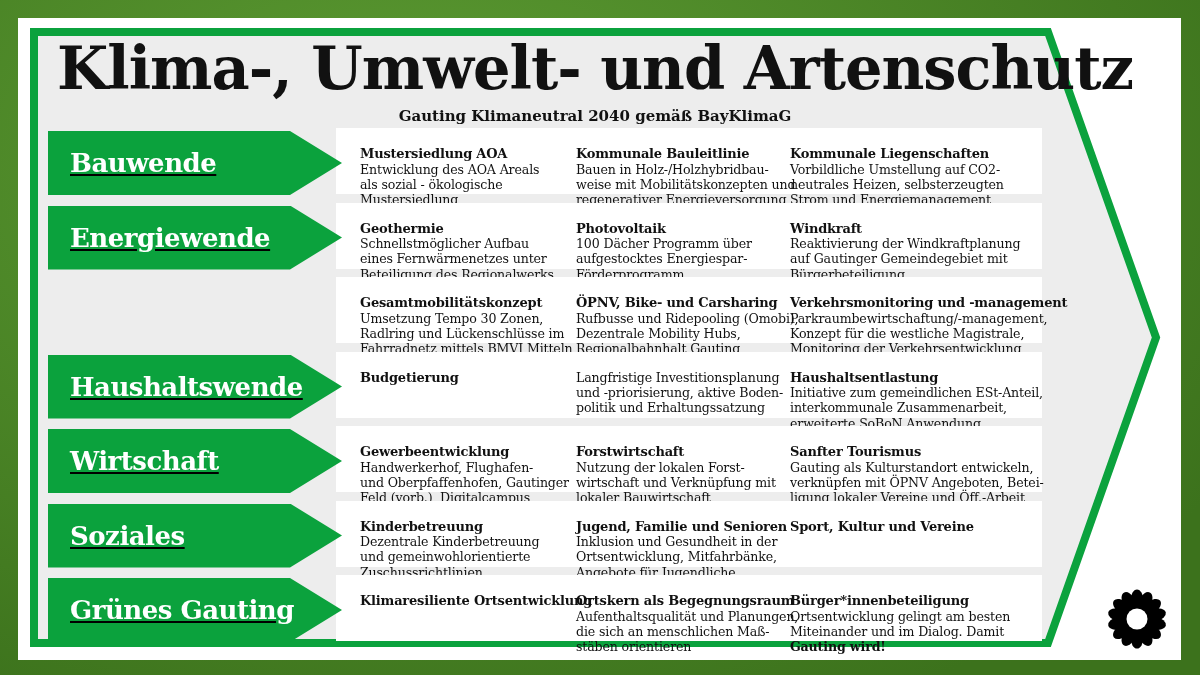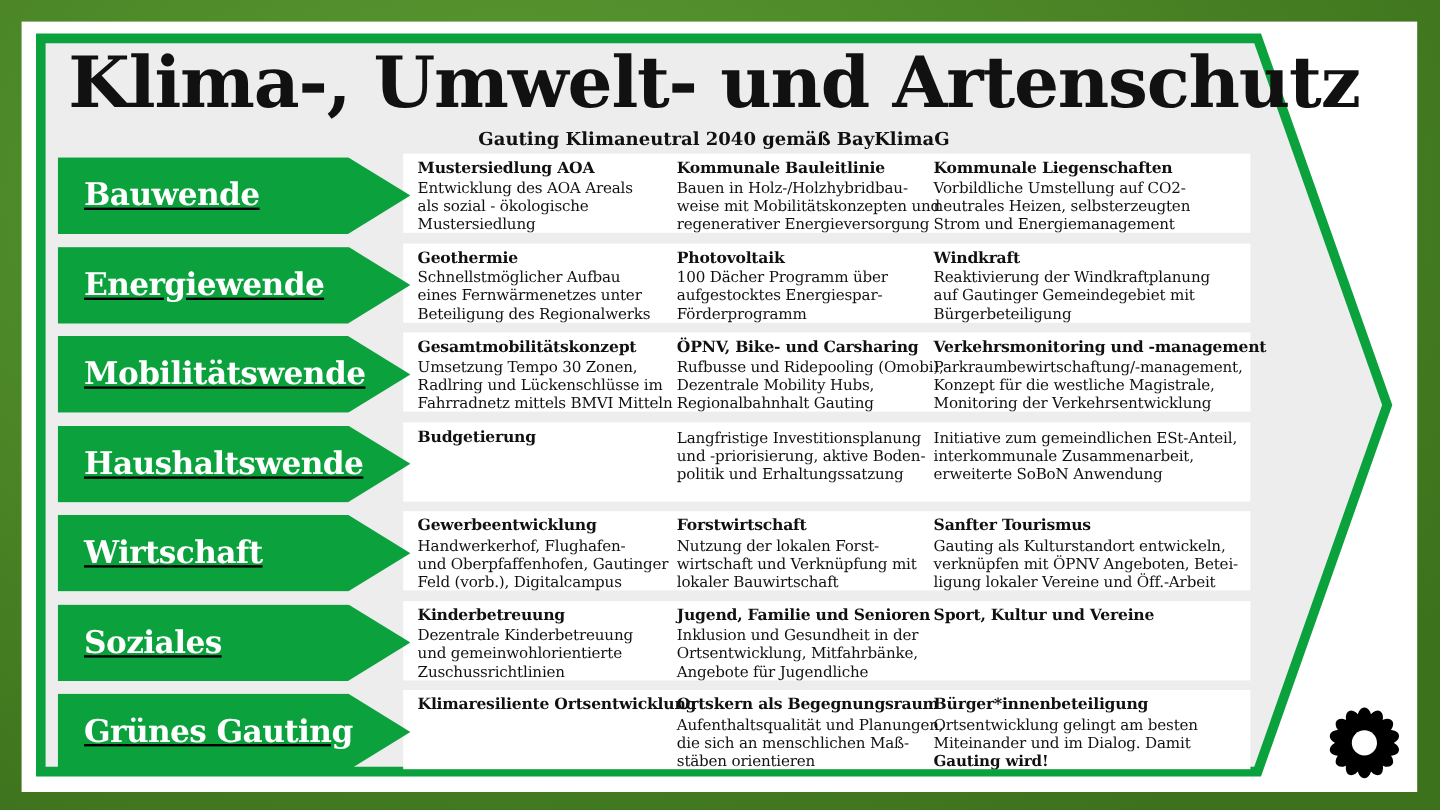--- a/index.html
+++ b/index.html
@@ -16,21 +16,21 @@
   .subtitle{font-size:15px;font-weight:700;margin-top:7px;letter-spacing:0;}
   .row{position:absolute;left:0;width:1200px;height:67px;}
   .band{position:absolute;left:336px;top:0;width:706px;height:66px;background:#ffffff;}
   .arrow{
     position:absolute;left:48px;top:3px;width:294px;height:64px;
     background:var(--accent,#0ba23d);
     clip-path:polygon(0 0, calc(100% - 52px) 0, 100% 50%, calc(100% - 52px) 100%, 0 100%);
     display:flex;align-items:center;text-decoration:underline;
   }
   .arrow-label{color:#ffffff;font-weight:700;font-size:26px;padding-left:22px;letter-spacing:-0.5px;white-space:nowrap;}
-  .col{position:absolute;top:5px;color:var(--ink,#111);}
+  .col{position:absolute;top:18px;color:var(--ink,#111);margin-left:12px;}
   .col-1{left:348px;width:205px;}
   .col-2{left:564px;width:210px;}
   .col-3{left:778px;width:264px;}
   .item-title{font-size:13px;font-weight:700;line-height:15.5px;white-space:pre;letter-spacing:-0.2px;}
   .item-desc{font-size:12.6px;line-height:15.3px;white-space:pre;letter-spacing:-0.15px;}
   .item-desc-bold{font-size:12.6px;font-weight:700;line-height:15.3px;white-space:pre;letter-spacing:-0.15px;}
   .sunflower{position:absolute;left:1099px;top:581px;width:76px;height:76px;}
   .sunflower .bloom{fill:#000000;}
   .sunflower .hole{fill:#ffffff;}
 </style>
@@ -102,23 +102,20 @@
       <div class="item-title">Windkraft</div>
       <div class="item-desc">Reaktivierung der Windkraftplanung
 auf Gautinger Gemeindegebiet mit
 Bürgerbeteiligung</div>
       <div class="item-desc-bold"></div>
     </div>
   </div>
 
   <div class="row" style="top: 277px;">
     <div class="band"></div>
-    <div class="arrow">
-      <span class="arrow-label">Mobilitätswende</span>
-    </div>
     <div class="col col-1">
       <div class="item-title">Gesamtmobilitätskonzept</div>
       <div class="item-desc">Umsetzung Tempo 30 Zonen,
 Radlring und Lückenschlüsse im
 Fahrradnetz mittels BMVI Mitteln</div>
       <div class="item-desc-bold"></div>
     </div>
     <div class="col col-2">
       <div class="item-title">ÖPNV, Bike- und Carsharing</div>
       <div class="item-desc">Rufbusse und Ridepooling (Omobi),
@@ -144,20 +141,21 @@
       <div class="item-title">Budgetierung</div>
       <div class="item-desc-bold"></div>
     </div>
     <div class="col col-2">
       <div class="item-desc">Langfristige Investitionsplanung
 und -priorisierung, aktive Boden-
 politik und Erhaltungssatzung</div>
       <div class="item-desc-bold"></div>
     </div>
     <div class="col col-3">
+      <div class="item-title">Haushaltsentlastung</div>
       <div class="item-desc">Initiative zum gemeindlichen ESt-Anteil,
 interkommunale Zusammenarbeit,
 erweiterte SoBoN Anwendung</div>
       <div class="item-desc-bold"></div>
     </div>
   </div>
 
   <div class="row" style="top: 426px;">
     <div class="band"></div>
     <div class="arrow">

